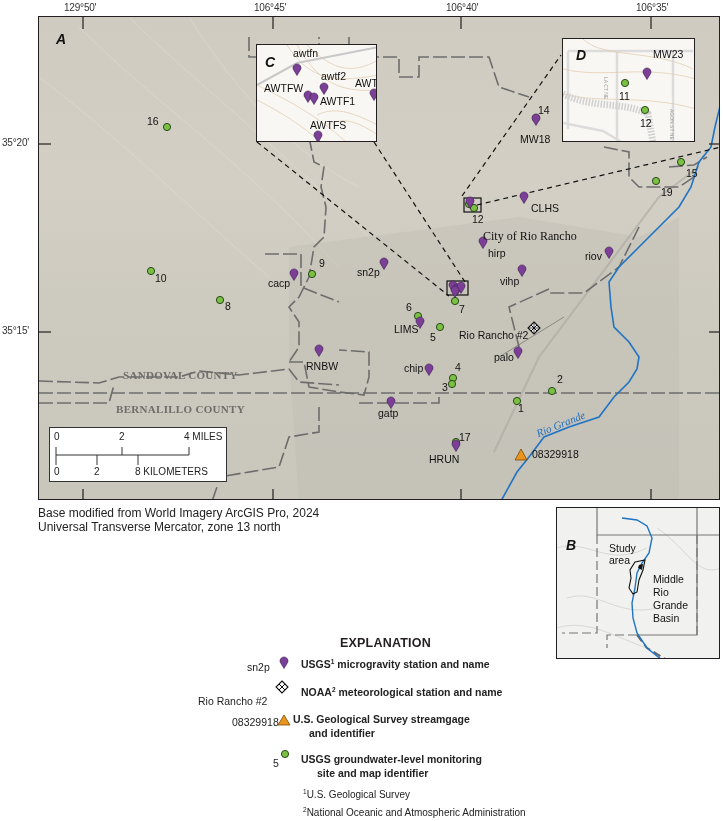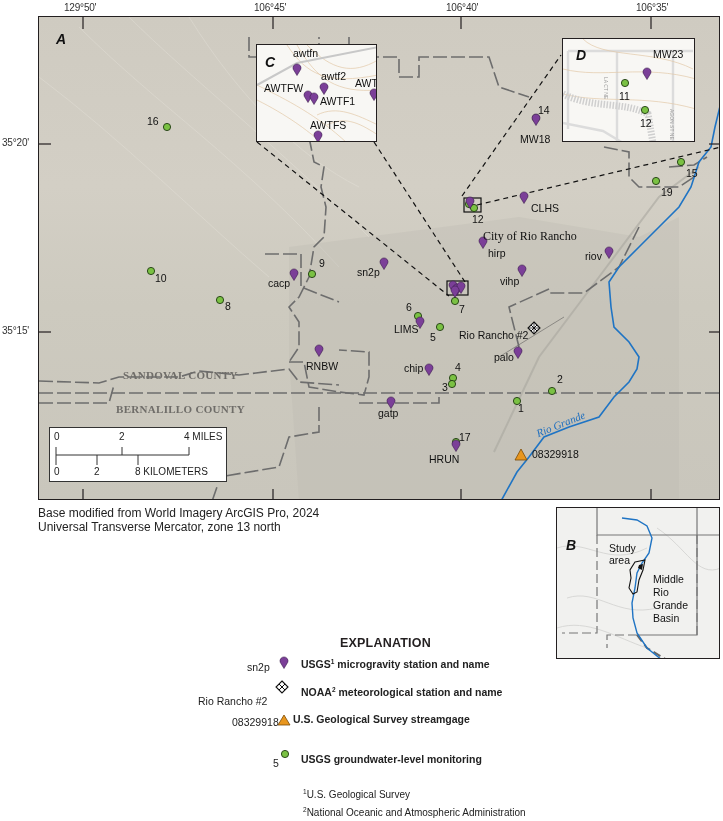--- a/index.html
+++ b/index.html
@@ -326,28 +326,30 @@
 <div class="expl-desc" style="left:301px;top:683px">
   <span>NOAA</span><sup>2</sup><span> meteorological station and name</span>
 </div>
 
 <div class="expl-row-lbl" style="left:232px;top:716px">08329918</div>
 <svg class="abs" style="left:277px;top:714px" width="14" height="12">
   <path d="M1 11 L7 1 L13 11 Z" fill="#e8961e" stroke="#7a4a06" stroke-width="0.8"></path>
 </svg>
 <div class="expl-desc" style="left:293px;top:712px">
   <span>U.S. Geological Survey streamgage</span>
+  <span class="indent">and identifier</span>
 </div>
 
 <div class="expl-row-lbl" style="left:273px;top:757px">5</div>
 <svg class="abs" style="left:280px;top:749px" width="10" height="10">
   <circle cx="5" cy="5" r="3.6" fill="#7ac143" stroke="#1e3a10" stroke-width="0.9"></circle>
 </svg>
 <div class="expl-desc" style="left:301px;top:752px">
   <span>USGS groundwater-level monitoring</span>
+  <span class="indent">site and map identifier</span>
 </div>
 
 <div class="foot" style="left:303px;top:788px">
   <sup>1</sup><span>U.S. Geological Survey</span>
 </div>
 <div class="foot" style="left:303px;top:806px">
   <sup>2</sup><span>National Oceanic and Atmospheric Administration</span>
 </div>
 
 </body></html>

